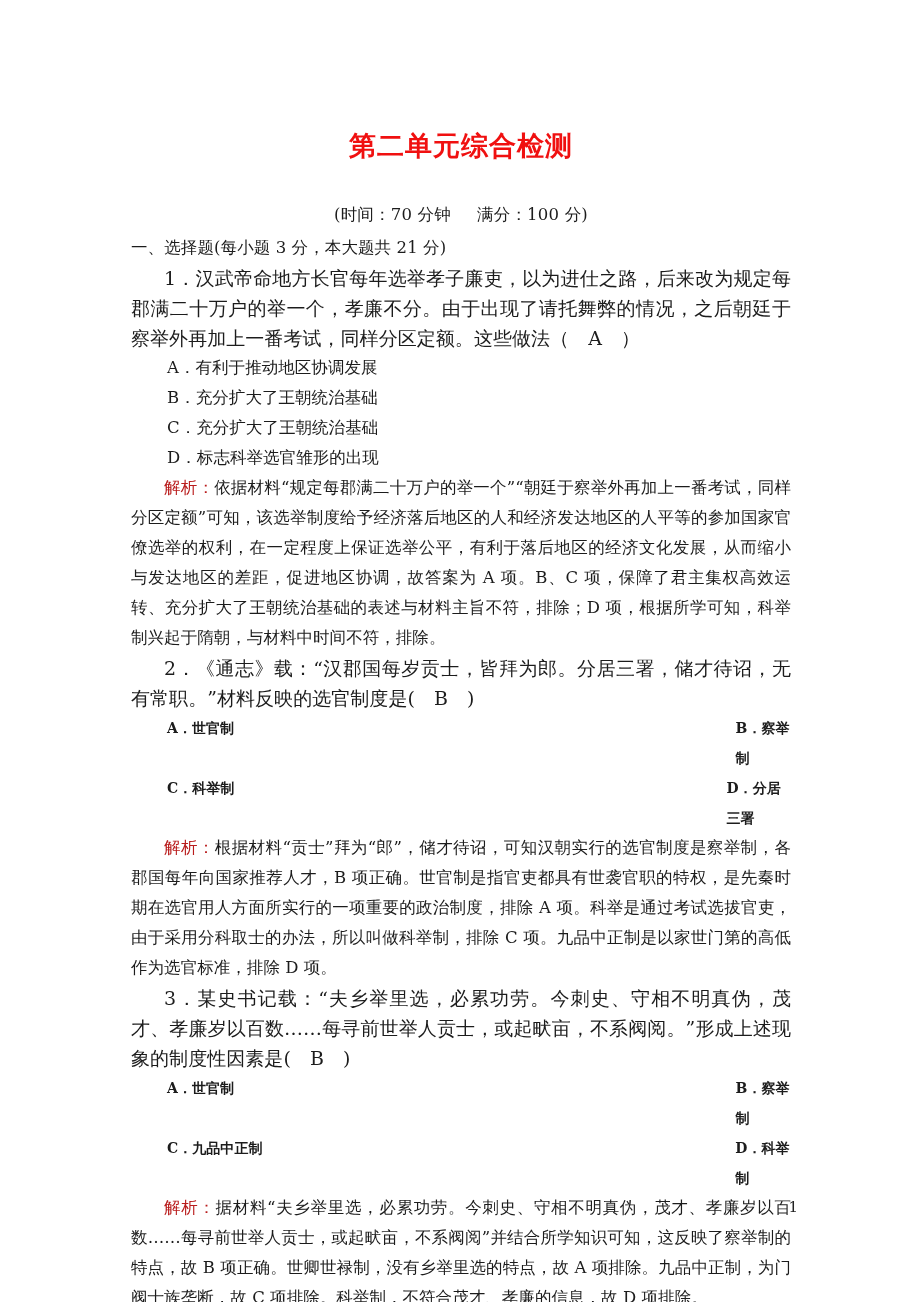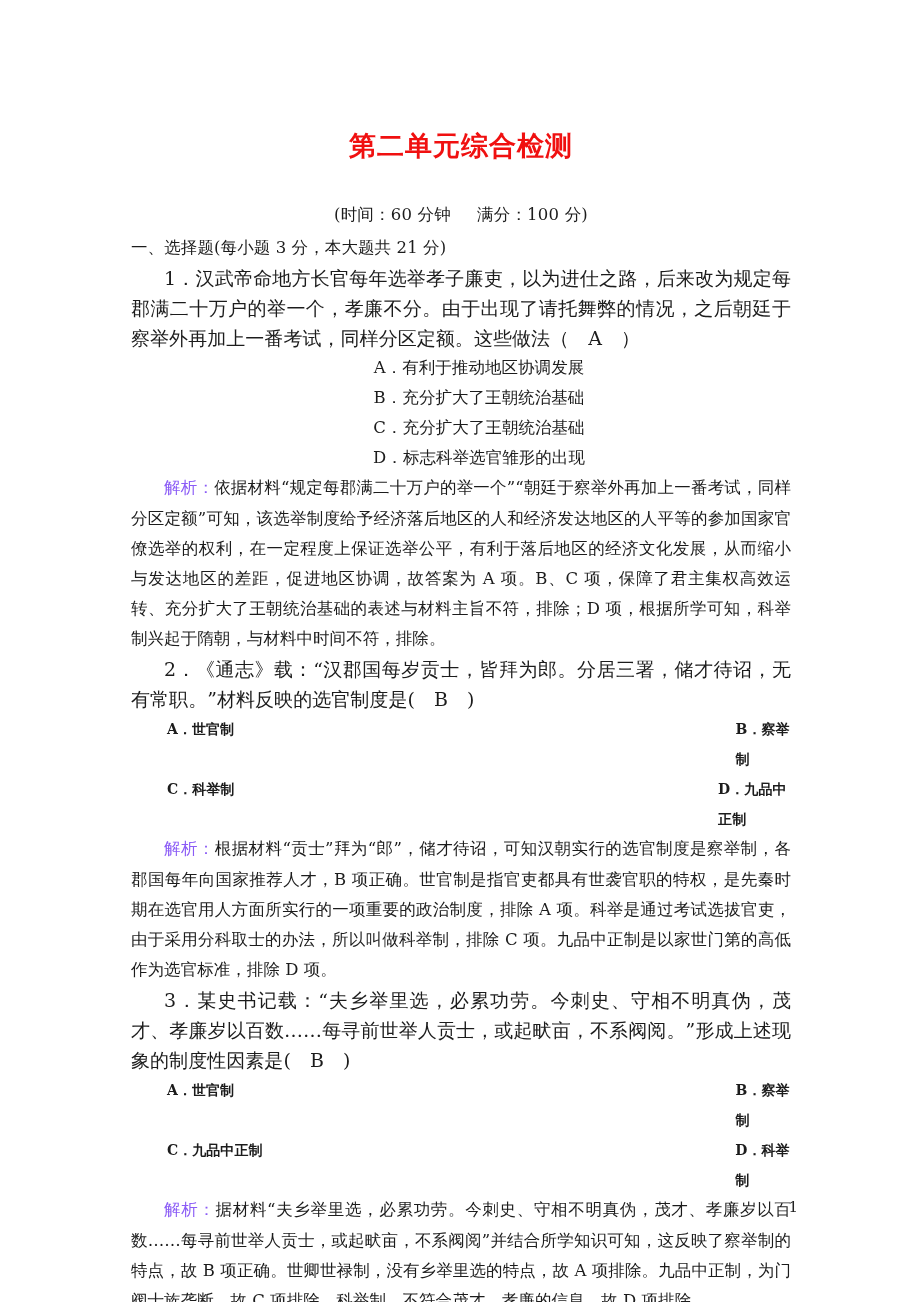--- a/index.html
+++ b/index.html
@@ -73,21 +73,20 @@
     text-justify: inter-ideograph;
     letter-spacing: 0.05px;
   }
 
   .opts-single .opt {
     font-size: 16.5px;
     line-height: 30px;
     margin: 0;
     padding-left: 36px;
     letter-spacing: 0.05px;
-    text-align: center;
   }
 
   .opts-two-col {
     display: block;
   }
   .opts-two-col .opt-row {
     display: flex;
     font-size: 14px;
     line-height: 30px;
     letter-spacing: 0.05px;
@@ -106,22 +105,21 @@
   .explain {
     font-size: 16.5px;
     line-height: 30px;
     margin: 0;
     text-indent: 33px;
     text-align: justify;
     text-justify: inter-ideograph;
     letter-spacing: 0.05px;
   }
   .explain .label {
-    color: #8b5cf6;
-    font-family: Liberation Mono, monospace;
+    color: #b91c1c;
   }
 
   .page-number {
     position: absolute;
     right: 122px;
     top: 1197px;
     font-size: 15px;
     line-height: 20px;
     color: #222;
     font-family: "DejaVu Serif", "Liberation Serif", serif;
@@ -130,21 +128,21 @@
 </head>
 <body>
 
 <div class="page">
 
   <div class="content">
 
     <h1 class="doc-title">第二单元综合检测</h1>
 
     <p class="exam-meta">
-      <span>(时间：60 分钟</span><span class="gap"></span><span>满分：100 分)</span>
+      <span>(时间：70 分钟</span><span class="gap"></span><span>满分：100 分)</span>
     </p>
 
     <p class="section-head">一、选择题(每小题 3 分，本大题共 21 分)</p>
 
     <div class="q-block">
       <p class="q-stem">1．汉武帝命地方长官每年选举孝子廉吏，以为进仕之路，后来改为规定每郡满二十万户的举一个，孝廉不分。由于出现了请托舞弊的情况，之后朝廷于察举外再加上一番考试，同样分区定额。这些做法（　A　）</p>
       <div class="opts-single">
         <p class="opt">A．有利于推动地区协调发展</p>
         <p class="opt">B．充分扩大了王朝统治基础</p>
         <p class="opt">C．充分扩大了王朝统治基础</p>
@@ -155,21 +153,21 @@
 
     <div class="q-block">
       <p class="q-stem">2．《通志》载：“汉郡国每岁贡士，皆拜为郎。分居三署，储才待诏，无有常职。”材料反映的选官制度是(　B　)</p>
       <div class="opts-two-col">
         <div class="opt-row">
           <span class="opt">A．世官制</span>
           <span class="opt">B．察举制</span>
         </div>
         <div class="opt-row">
           <span class="opt">C．科举制</span>
-          <span class="opt">D．九品中正制</span>
+          <span class="opt">D．分居三署</span>
         </div>
       </div>
       <p class="explain"><span class="label">解析：</span><span>根据材料“贡士”拜为“郎”，储才待诏，可知汉朝实行的选官制度是察举制，各郡国每年向国家推荐人才，B 项正确。世官制是指官吏都具有世袭官职的特权，是先秦时期在选官用人方面所实行的一项重要的政治制度，排除 A 项。科举是通过考试选拔官吏，由于采用分科取士的办法，所以叫做科举制，排除 C 项。九品中正制是以家世门第的高低作为选官标准，排除 D 项。</span></p>
     </div>
 
     <div class="q-block">
       <p class="q-stem">3．某史书记载：“夫乡举里选，必累功劳。今刺史、守相不明真伪，茂才、孝廉岁以百数……每寻前世举人贡士，或起畎亩，不系阀阅。”形成上述现象的制度性因素是(　B　)</p>
       <div class="opts-two-col">
         <div class="opt-row">
           <span class="opt">A．世官制</span>

